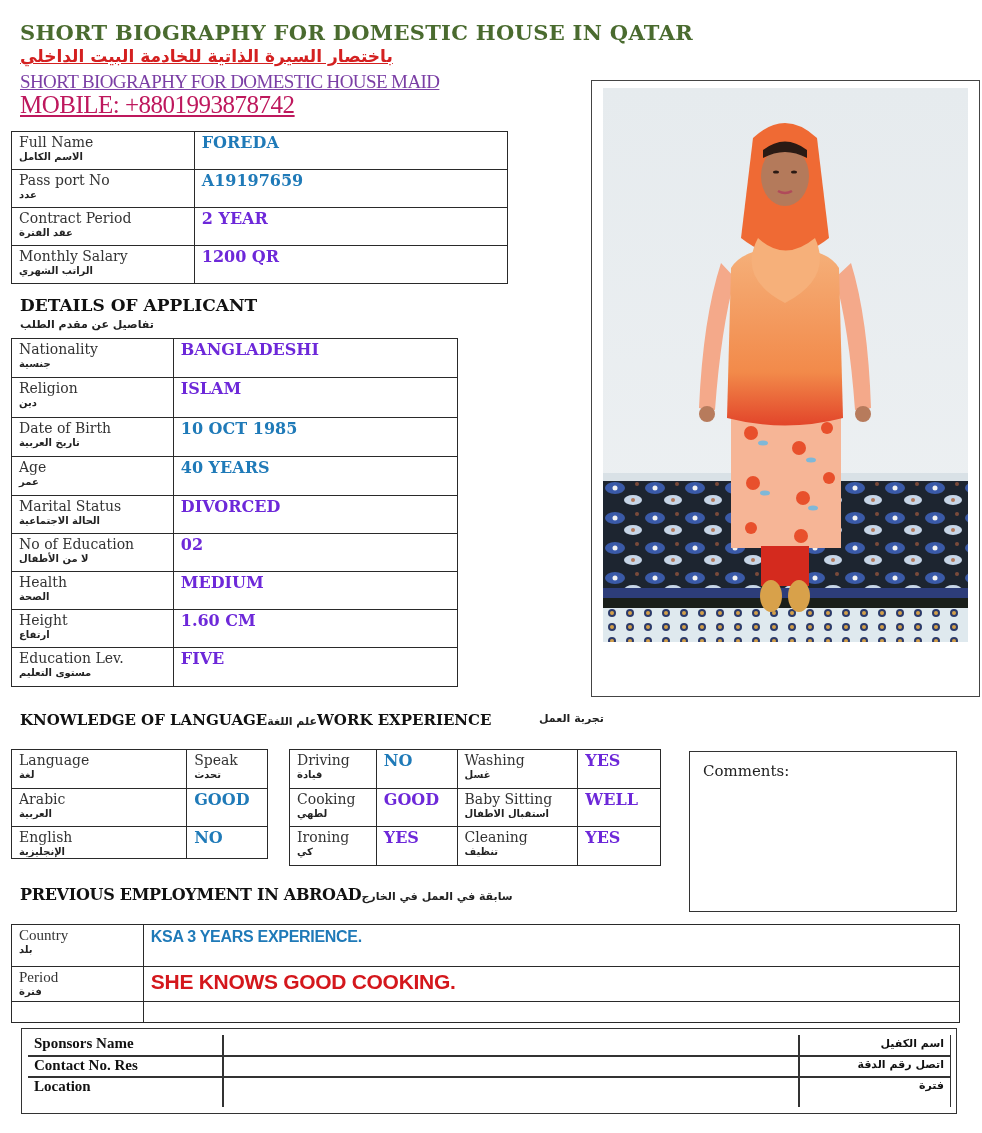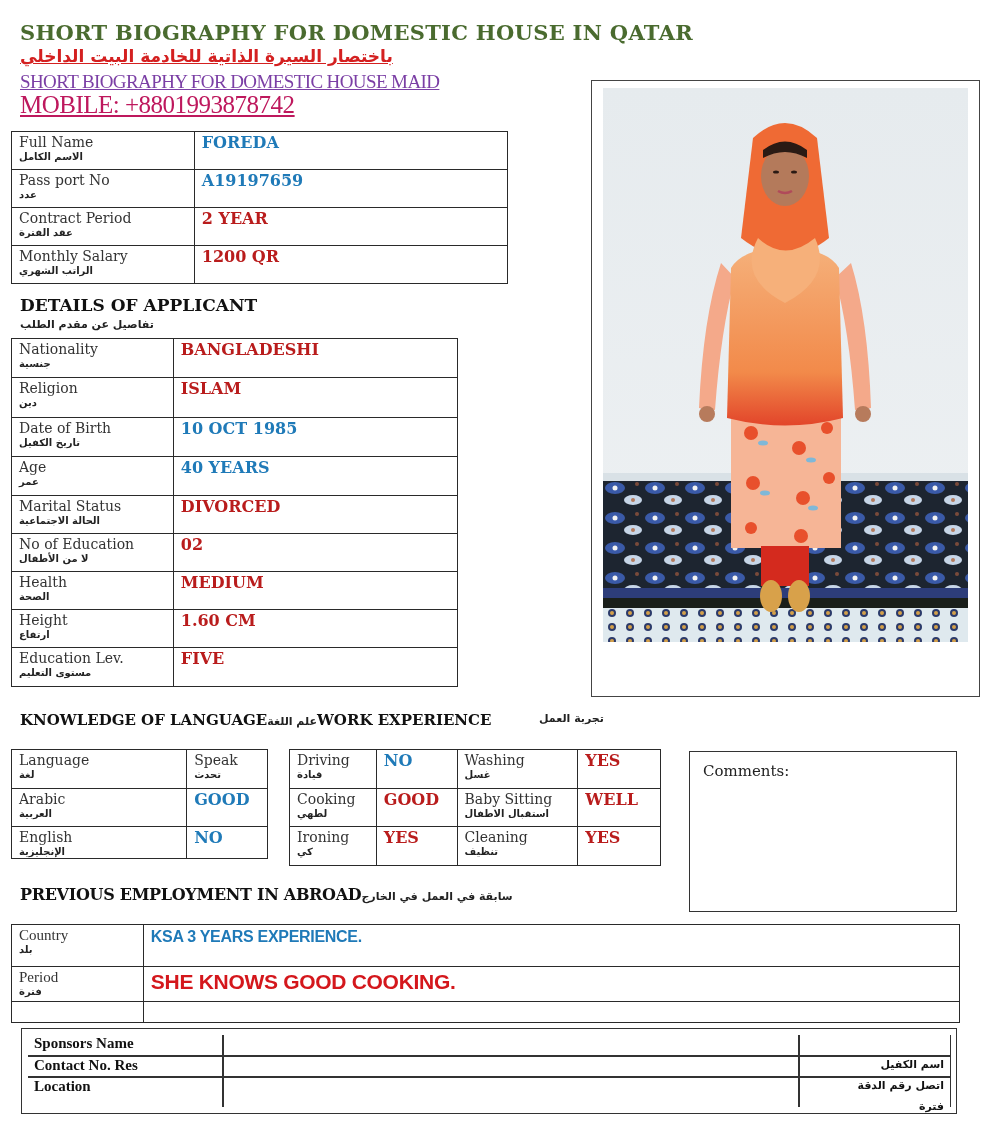--- a/index.html
+++ b/index.html
@@ -8,32 +8,32 @@
   .title{left:20px;top:20px;font-family:"DejaVu Serif",serif;font-weight:bold;font-size:21px;color:#4a6b2f;letter-spacing:0.3px;white-space:nowrap;}
   .ar-title{left:20px;top:46px;font-family:"DejaVu Sans",sans-serif;font-weight:bold;font-size:17px;color:#d42020;text-decoration:underline;white-space:nowrap;direction:rtl;unicode-bidi:plaintext;}
   .subtitle{left:20px;top:71px;font-family:"Liberation Serif",serif;font-size:19px;color:#7b3fa5;text-decoration:underline;white-space:nowrap;letter-spacing:-0.6px;}
   .mobile{left:20px;top:91px;font-family:"Liberation Serif",serif;font-size:25px;color:#be185d;text-decoration:underline;white-space:nowrap;letter-spacing:-0.5px;}
   table.grid{position:absolute;border-collapse:collapse;}
   table.grid td{border:1.5px solid #2a2a2a;vertical-align:top;padding:0 0 0 7px;}
   .lbl{font-family:"DejaVu Serif",serif;font-size:14px;color:#333;line-height:16px;display:block;padding-top:2px;white-space:nowrap;}
   .ar{font-family:"DejaVu Sans",sans-serif;font-size:10px;font-weight:bold;color:#222;line-height:13px;display:block;direction:rtl;text-align:left;unicode-bidi:plaintext;white-space:nowrap;}
   .val{font-family:"DejaVu Serif",serif;font-weight:bold;font-size:16px;line-height:20px;display:block;padding-top:1px;white-space:nowrap;}
   .blue{color:#1f7ab8;}
-  .black{color:#b91c1c;}
+  .black{color:#6d28d9;}
   .red{color:#d4171c;}
   .section-h{font-family:"DejaVu Serif",serif;font-weight:bold;font-size:16px;color:#111;white-space:nowrap;}
   .section-ar{font-family:"DejaVu Sans",sans-serif;font-weight:bold;font-size:11px;color:#222;white-space:nowrap;}
   .photo-frame{left:591px;top:80px;width:387px;height:615px;border:1.5px solid #444;background:#fff;}
   .photo{left:603px;top:88px;width:365px;height:554px;overflow:hidden;background:#e8edef;}
   .comments{left:689px;top:751px;width:266px;height:159px;border:1.5px solid #333;}
   .comments span{position:absolute;left:13px;top:10px;font-family:"DejaVu Serif",serif;font-size:15px;color:#222;}
   .narrow{font-family:"Liberation Sans",sans-serif;font-weight:bold;letter-spacing:-0.3px;}
   .sponsor{left:21px;top:1028px;width:934px;height:84px;border:1.5px solid #333;}
   .sp-lbl{position:absolute;left:12px;font-family:"Liberation Serif",serif;font-weight:bold;font-size:15px;color:#111;white-space:nowrap;}
-  .sp-ar{position:absolute;right:12px;font-family:"DejaVu Sans",sans-serif;font-weight:bold;font-size:11px;color:#111;white-space:nowrap;direction:rtl;unicode-bidi:plaintext;margin-top:21px;}
+  .sp-ar{position:absolute;right:12px;font-family:"DejaVu Sans",sans-serif;font-weight:bold;font-size:11px;color:#111;white-space:nowrap;direction:rtl;unicode-bidi:plaintext;}
 </style>
 </head>
 <body>
 
 <div class="abs title">SHORT BIOGRAPHY FOR DOMESTIC HOUSE IN QATAR</div>
 <div class="abs ar-title">باختصار السيرة الذاتية للخادمة البيت الداخلي</div>
 <div class="abs subtitle">SHORT BIOGRAPHY FOR DOMESTIC HOUSE MAID</div>
 <div class="abs mobile">MOBILE: +8801993878742</div>
 
 <table class="grid" style="left:11px;top:131px;width:497px;">
@@ -104,21 +104,21 @@
           <span class="lbl">Religion</span>
           <span class="ar">دين</span>
         </td>
         <td>
           <span class="val black">ISLAM</span>
         </td>
       </tr>
   <tr style="height:39px">
         <td>
           <span class="lbl">Date of Birth</span>
-          <span class="ar">تاريخ الكفيل</span>
+          <span class="ar">تاريخ العربية</span>
         </td>
         <td>
           <span class="val blue">10 OCT 1985</span>
         </td>
       </tr>
   <tr style="height:39px">
         <td>
           <span class="lbl">Age</span>
           <span class="ar">عمر</span>
         </td>

